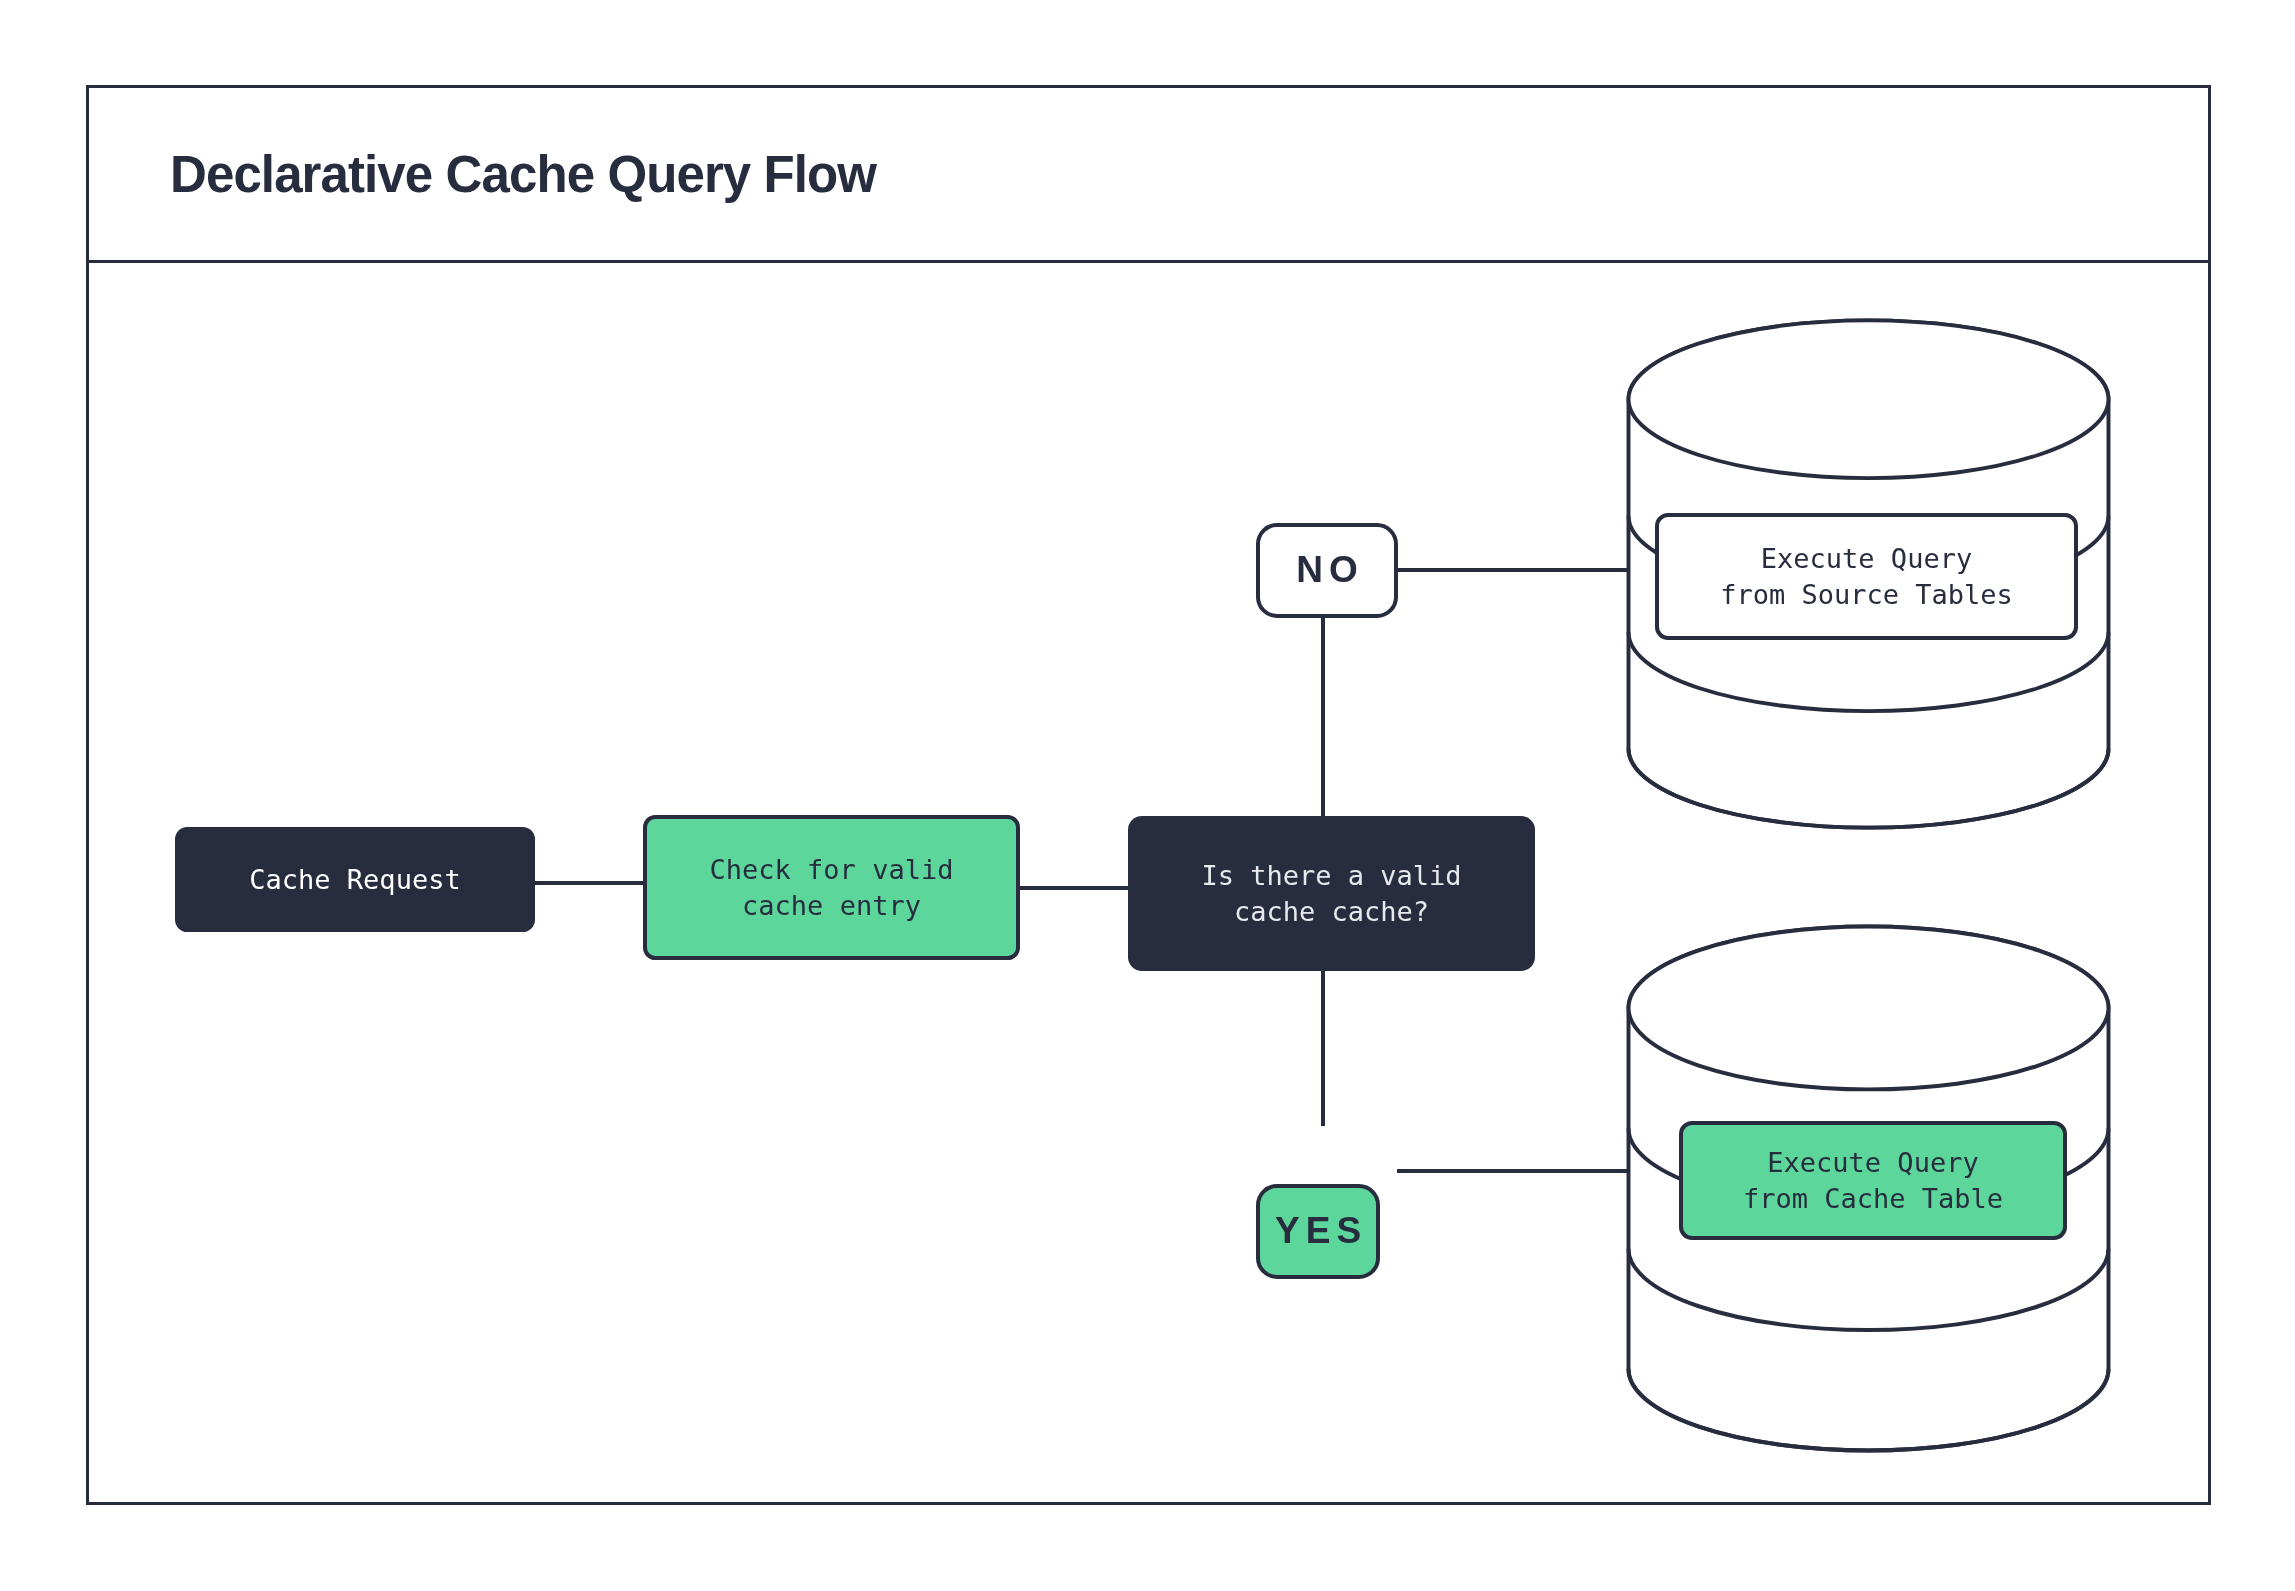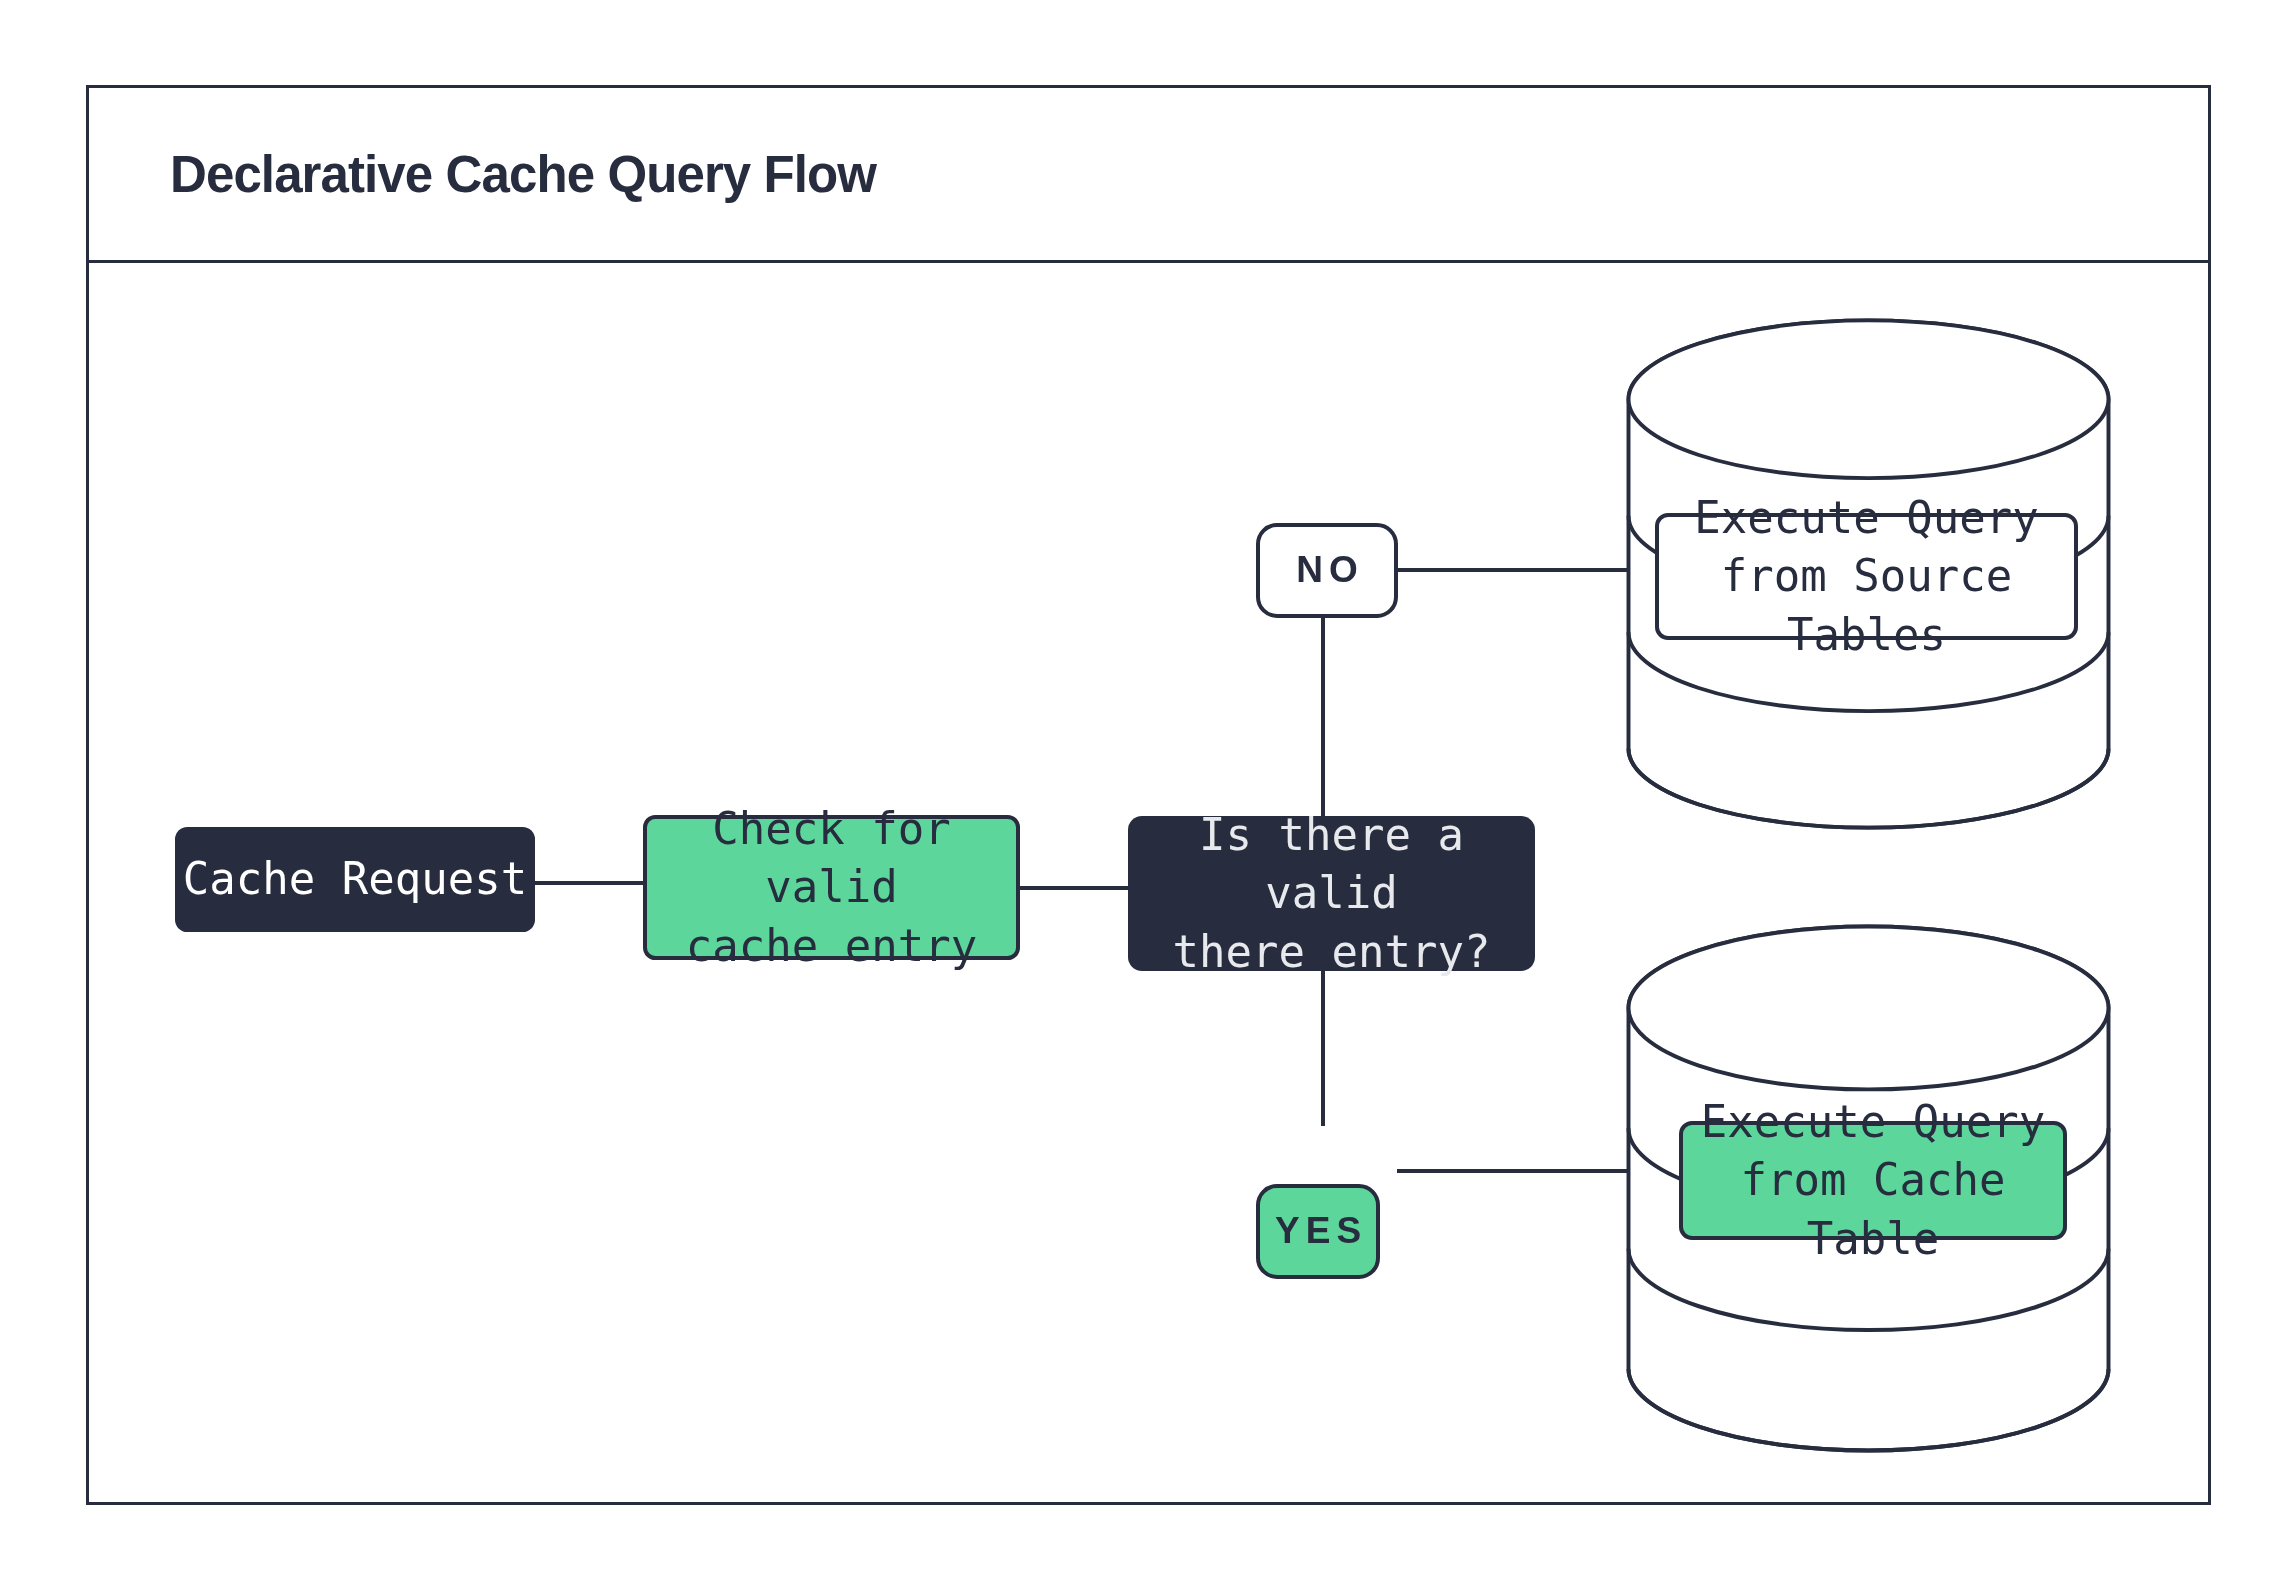--- a/index.html
+++ b/index.html
@@ -42,21 +42,21 @@
   .cyl svg{display:block;width:100%;height:100%;}
   .cyl svg .stroke{fill:none;stroke:var(--ink,#272d3e);stroke-width:4.5;}
   .cyl svg .body{fill:var(--paper,#fff);stroke:var(--ink,#272d3e);stroke-width:4.5;}
 
   
   .node{
     position:absolute;z-index:3;box-sizing:border-box;
     display:flex;align-items:center;justify-content:center;
     border-radius:12.3px;text-align:center;
     font-family:"DejaVu Sans Mono",monospace;
-    font-size:44px;line-height:1.32;
+    font-size:27px;line-height:1.32;
   }
   .node .label{white-space:pre-line;}
   .node.dark{background:var(--ink,#272d3e);color:#ffffff;}
   .node.dark.dim{color:var(--decision_text,#e8e9ec);border-radius:14px;}
   .node.greenfill{
     background:var(--green,#5cd69b);color:var(--ink,#272d3e);
     border:4.4px solid var(--ink,#272d3e);
   }
   .node.outline{
     background:var(--paper,#fff);color:var(--ink,#272d3e);
@@ -108,21 +108,21 @@
     <span class="label">Cache Request</span>
   </div>
 
   <div class="node greenfill" style="left:643px;top:815px;width:377px;height:145px">
     <span class="label">Check for valid
 cache entry</span>
   </div>
 
   <div class="node dark dim" style="left:1128px;top:816px;width:407px;height:155px">
     <span class="label">Is there a valid
-there entry?</span>
+cache cache?</span>
   </div>
 
   <div class="node outline tag" style="left:1256px;top:523px;width:142px;height:95px">
     <span class="label">NO</span>
   </div>
 
   <div class="node greenfill tag" style="left:1256px;top:1184px;width:124px;height:95px">
     <span class="label">YES</span>
   </div>
 

